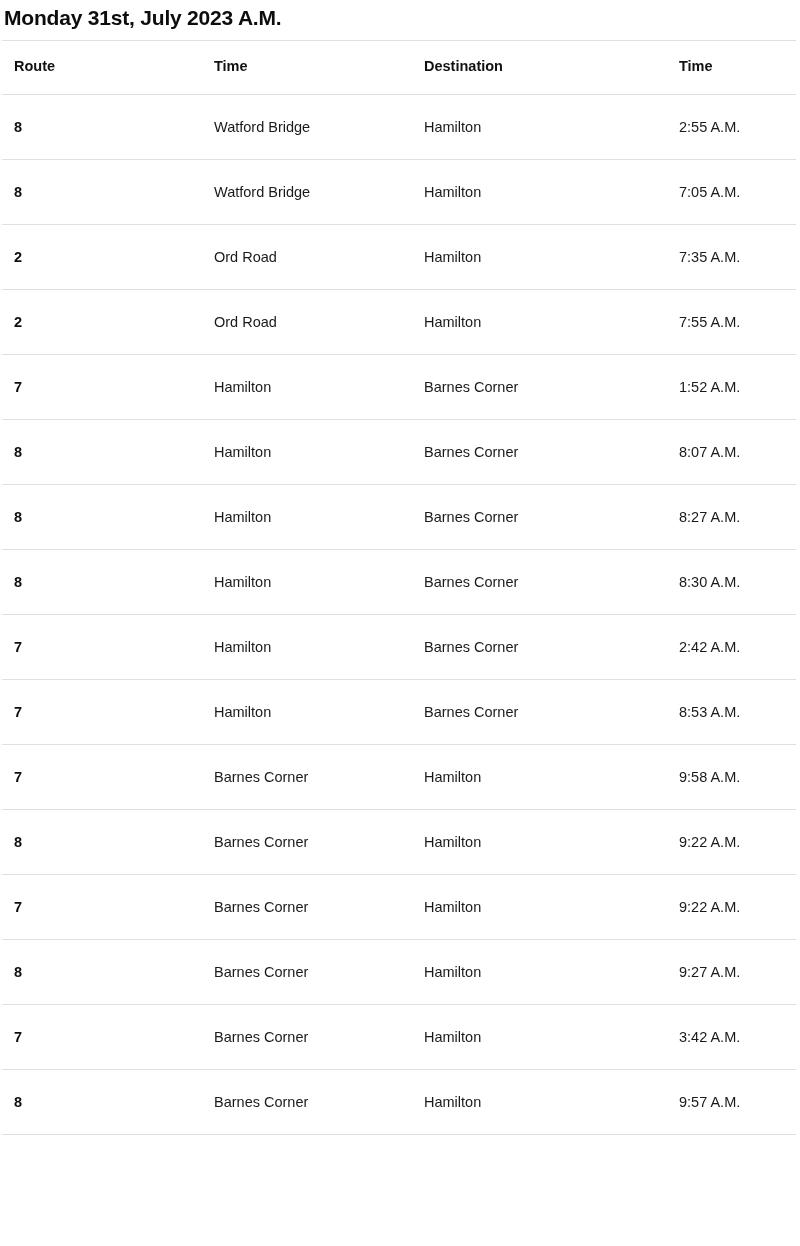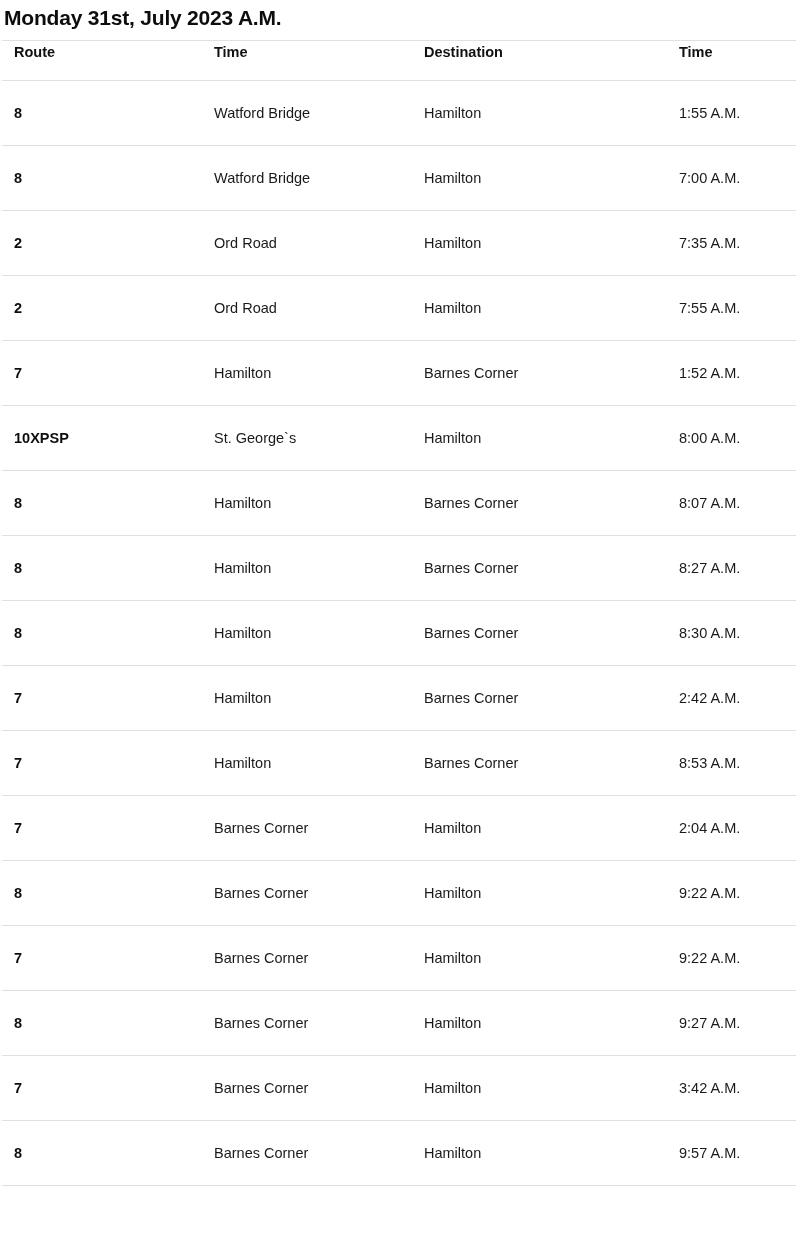--- a/index.html
+++ b/index.html
@@ -36,21 +36,21 @@
   table.schedule col.c-route { width: 200px; }
   table.schedule col.c-from { width: 210px; }
   table.schedule col.c-dest { width: 255px; }
   table.schedule col.c-time { width: 129px; }
 
   table.schedule thead th {
     text-align: left;
     font-weight: bold;
     font-size: 14.5px;
     color: #111111;
-    padding: 3px 0 20px 12px;
+    padding: 17px 0 20px 12px;
     border-top: 1px solid #e0e0e0;
     border-bottom: 1px solid #e0e0e0;
     background: #ffffff;
     vertical-align: middle;
   }
   table.schedule tbody td {
     padding: 24px 0 24px 12px;
     border-bottom: 1px solid #e0e0e0;
     vertical-align: middle;
     color: #1a1a1a;
@@ -83,51 +83,45 @@
         <th>Time</th>
         <th>Destination</th>
         <th>Time</th>
       </tr>
     </thead>
     <tbody id="schedule-body">
         <tr>
           <td class="route">8</td>
           <td>Watford Bridge</td>
           <td>Hamilton</td>
-          <td>1:55 A.M.</td>
+          <td>2:55 A.M.</td>
         </tr>
         <tr>
           <td class="route">8</td>
           <td>Watford Bridge</td>
           <td>Hamilton</td>
-          <td>7:00 A.M.</td>
+          <td>7:05 A.M.</td>
         </tr>
         <tr>
           <td class="route">2</td>
           <td>Ord Road</td>
           <td>Hamilton</td>
           <td>7:35 A.M.</td>
         </tr>
         <tr>
           <td class="route">2</td>
           <td>Ord Road</td>
           <td>Hamilton</td>
           <td>7:55 A.M.</td>
         </tr>
         <tr>
           <td class="route">7</td>
           <td>Hamilton</td>
           <td>Barnes Corner</td>
           <td>1:52 A.M.</td>
-        </tr>
-        <tr>
-          <td class="route">10XPSP</td>
-          <td>St. George`s</td>
-          <td>Hamilton</td>
-          <td>8:00 A.M.</td>
         </tr>
         <tr>
           <td class="route">8</td>
           <td>Hamilton</td>
           <td>Barnes Corner</td>
           <td>8:07 A.M.</td>
         </tr>
         <tr>
           <td class="route">8</td>
           <td>Hamilton</td>
@@ -149,21 +143,21 @@
         <tr>
           <td class="route">7</td>
           <td>Hamilton</td>
           <td>Barnes Corner</td>
           <td>8:53 A.M.</td>
         </tr>
         <tr>
           <td class="route">7</td>
           <td>Barnes Corner</td>
           <td>Hamilton</td>
-          <td>2:04 A.M.</td>
+          <td>9:58 A.M.</td>
         </tr>
         <tr>
           <td class="route">8</td>
           <td>Barnes Corner</td>
           <td>Hamilton</td>
           <td>9:22 A.M.</td>
         </tr>
         <tr>
           <td class="route">7</td>
           <td>Barnes Corner</td>

